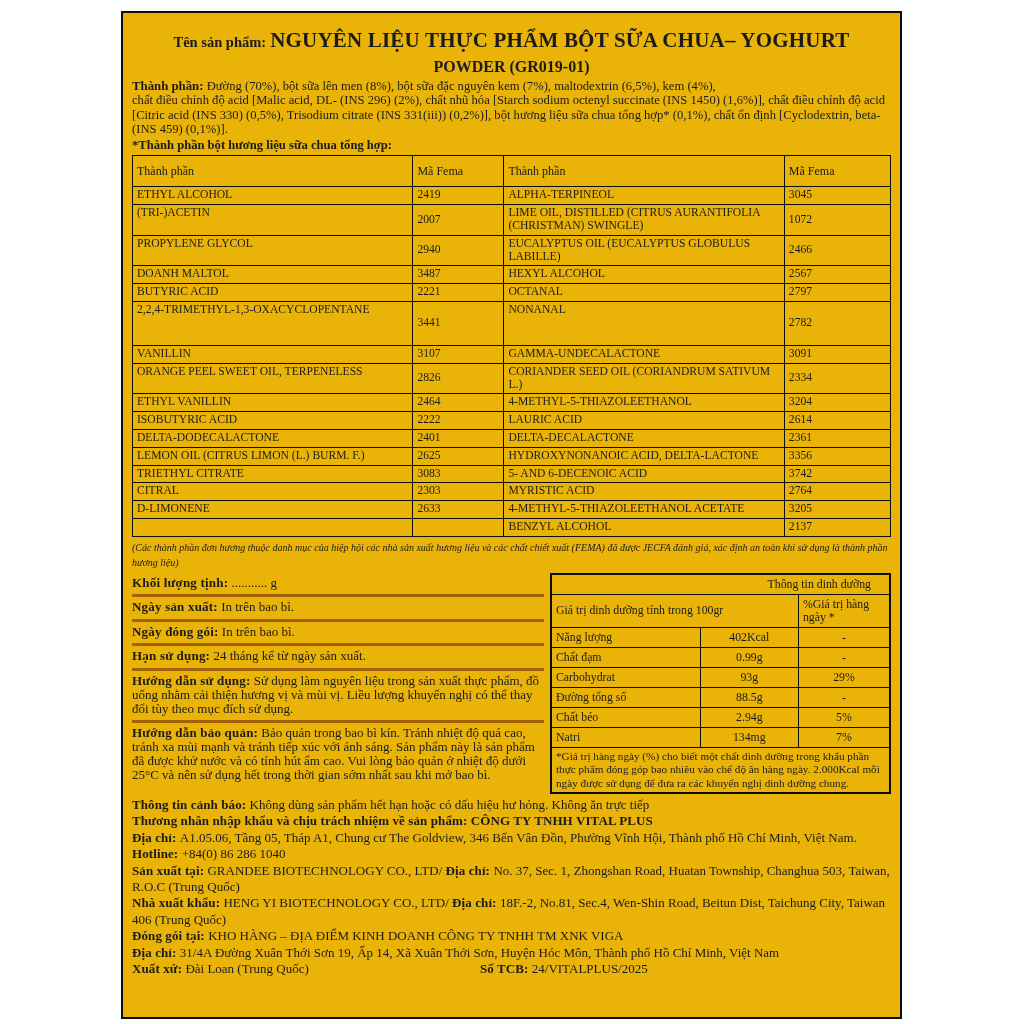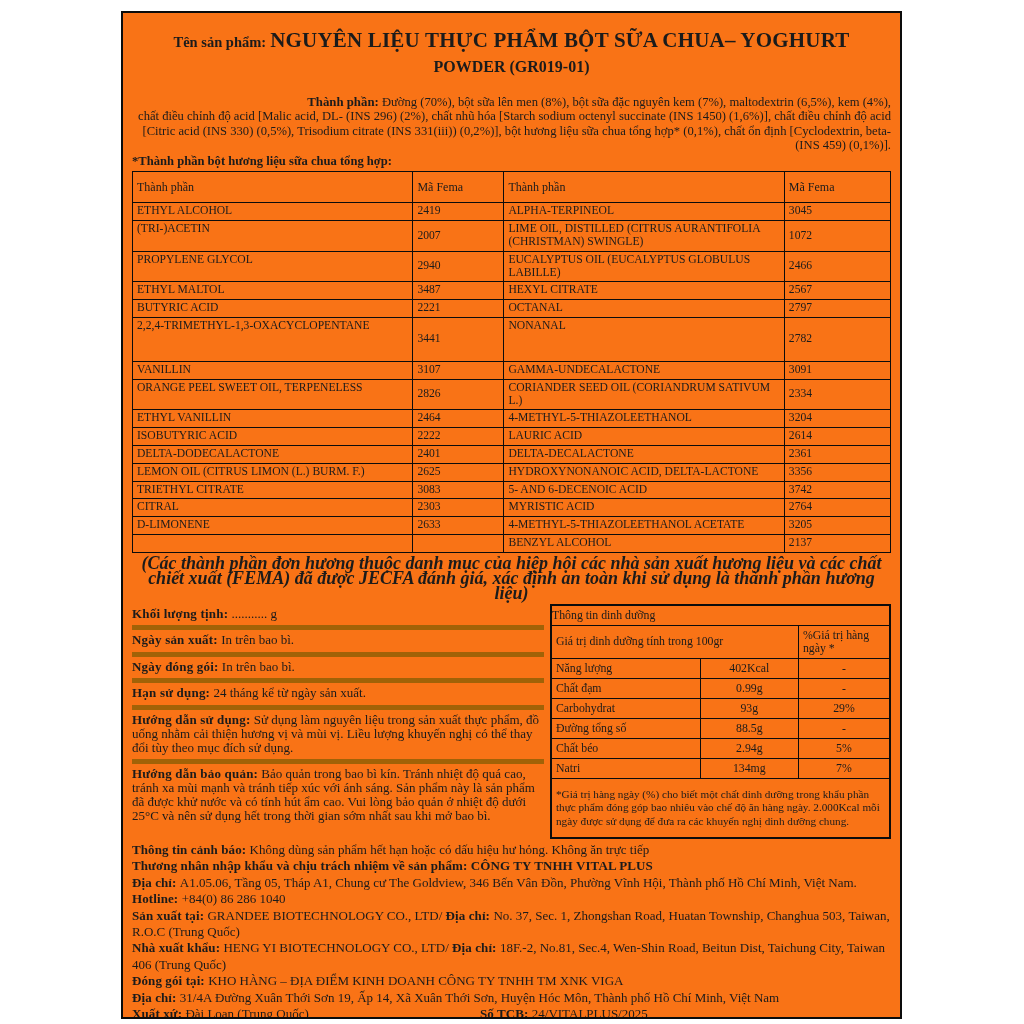--- a/index.html
+++ b/index.html
@@ -1,64 +1,64 @@
 <!DOCTYPE html>
 <html><head>
 <meta charset="utf-8">
 <style>
   * { margin:0; padding:0; box-sizing:border-box; }
   html,body { width:1024px; height:1024px; background:#ffffff; }
   body { font-family:"Liberation Serif","DejaVu Serif",serif; color:#1b1b1b; position:relative; }
 
   .doc {
     position:absolute; left:121px; top:11px; width:781px; height:1008px;
-    border:2px solid #0c0c0c; background:#f97316; padding:6px 9px 2px 9px; overflow:hidden;
+    border:2px solid #0c0c0c; background:#eab308; padding:6px 9px 2px 9px; overflow:hidden;
   }
 
   
   .title-block { text-align:center; margin-top:8px; line-height:26px; }
   .name-label { font-weight:bold; font-size:14.5px; }
   .title-main { font-weight:bold; font-size:21px; letter-spacing:0.2px; }
   .title-line2 { font-weight:bold; font-size:16px; line-height:24px; }
 
   
-  .ingredients { font-size:12.6px; line-height:14.4px; margin-top:16px;text-align:right; }
+  .ingredients { font-size:12.6px; line-height:14.4px; margin-top:0; }
   .ingredients b { font-size:12.8px; }
   .ing-rest { display:block; }
   .sub-label { font-weight:bold; font-size:12.6px; line-height:14px; margin-top:1px; }
 
   
   table.fema { border-collapse:collapse; width:100%; margin-top:3px; table-layout:fixed; }
   table.fema th, table.fema td { border:1px solid #0c0c0c; font-size:11.6px; line-height:12.8px; padding:2px 4px; text-align:left; font-weight:normal; overflow:hidden; }
   table.fema th { padding:9px 4px; font-size:12px; }
   table.fema col.c-name1 { width:37%; }
   table.fema col.c-code1 { width:12%; }
   table.fema col.c-name2 { width:37%; }
   table.fema col.c-code2 { width:14%; }
   table.fema td.name { vertical-align:top; }
   table.fema td.code { vertical-align:middle; }
   table.fema tbody tr:nth-child(6) td { height:44px; }
 
-  .fema-note { font-style:italic; font-weight:bold; font-size:18px; line-height:15px; margin-top:3px;text-align:center; }
+  .fema-note { font-style:italic; font-weight:normal; font-size:10px; line-height:15px; margin-top:3px; }
 
   
   .two-col { display:flex; align-items:flex-start; margin-top:3px; }
   .info-col { flex:1 1 auto; padding-right:6px; }
-  .info-row { font-size:13px; line-height:18.5px; padding:1px 0 2px 0; border-bottom:5px solid #a16207; }
+  .info-row { font-size:13px; line-height:18.5px; padding:1px 0 2px 0; border-bottom:3px solid #a16207; }
   .info-row b { letter-spacing:0.2px; }
   .info-row.para { line-height:14px; padding-top:3px; padding-bottom:4px; }
   .info-row:last-child { border-bottom:none; }
 
   table.nut { border-collapse:collapse; width:341px; flex:0 0 341px; border:2px solid #0c0c0c; }
   table.nut th, table.nut td { border:1px solid #0c0c0c; font-size:11.8px; line-height:13px; padding:3px 4px; font-weight:normal; }
-  table.nut .nut-title { text-align:left; padding:3px 0; }
+  table.nut .nut-title { text-align:right; padding:3px 18px; }
   table.nut .nut-sub { text-align:left; }
   table.nut td.val, table.nut td.daily { text-align:center; }
   table.nut col.n1 { width:44%; } table.nut col.n2 { width:29%; } table.nut col.n3 { width:27%; }
-  table.nut .nut-foot { font-size:11.2px; line-height:13.4px; text-align:left; padding:9px 4px; }
+  table.nut .nut-foot { font-size:11.2px; line-height:13.4px; text-align:left; padding:2px 4px; }
 
   
   .footer { margin-top:3px; }
   .footer-line { font-size:13px; line-height:16.4px; }
   .footer-line b { letter-spacing:0.1px; }
   .footer-last { display:flex; }
   .footer-last .origin { width:348px; }
 </style>
 </head>
 <body>
@@ -103,23 +103,23 @@
           <td class="name">LIME OIL, DISTILLED (CITRUS AURANTIFOLIA (CHRISTMAN) SWINGLE)</td>
           <td class="code">1072</td>
         </tr>
         <tr>
           <td class="name">PROPYLENE GLYCOL</td>
           <td class="code">2940</td>
           <td class="name">EUCALYPTUS OIL (EUCALYPTUS GLOBULUS LABILLE)</td>
           <td class="code">2466</td>
         </tr>
         <tr>
-          <td class="name">ETHYL MALTOL</td>
+          <td class="name">DOANH MALTOL</td>
           <td class="code">3487</td>
-          <td class="name">HEXYL CITRATE</td>
+          <td class="name">HEXYL ALCOHOL</td>
           <td class="code">2567</td>
         </tr>
         <tr>
           <td class="name">BUTYRIC ACID</td>
           <td class="code">2221</td>
           <td class="name">OCTANAL</td>
           <td class="code">2797</td>
         </tr>
         <tr>
           <td class="name">2,2,4-TRIMETHYL-1,3-OXACYCLOPENTANE</td>

